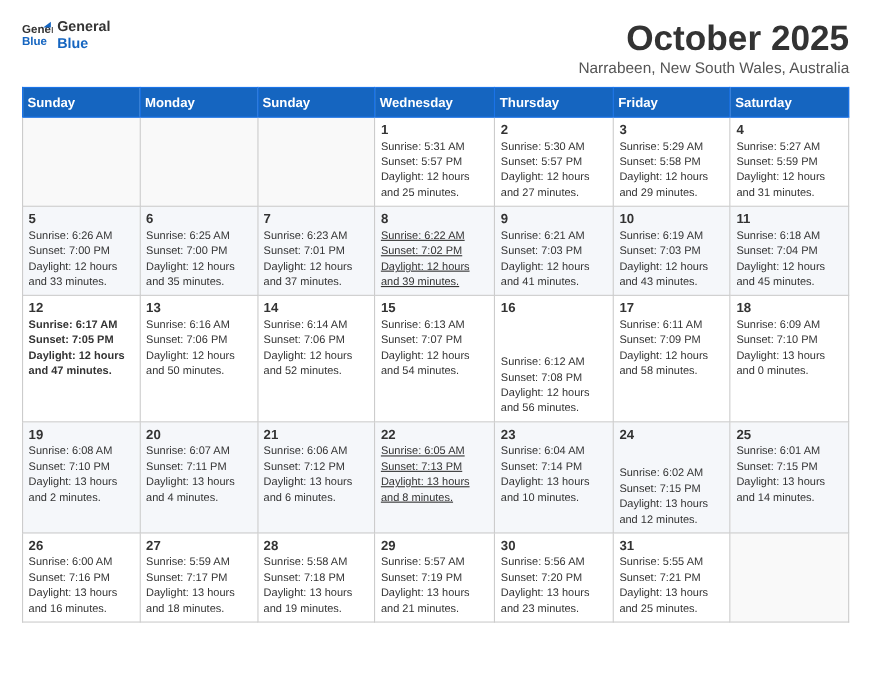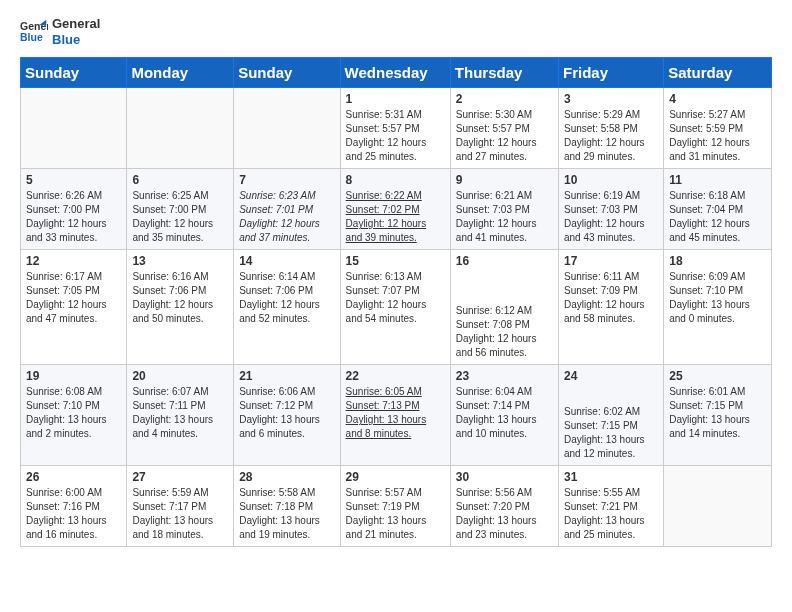--- a/index.html
+++ b/index.html
@@ -38,21 +38,21 @@
       color: #555;
     }
     .calendar {
       width: 100%;
       border-collapse: collapse;
       border: 1px solid #ccc;
     }
     .calendar th {
       background: #1565c0;
       color: #fff;
-      font-size: 15px;
+      font-size: 12px;
       padding: 6px 4px;
       text-align: left;
       border: 1px solid #1a73e8;
       font-weight: bold;
     }
     .calendar td {
       vertical-align: top;
       padding: 4px 5px;
       border: 1px solid #ccc;
       font-size: 10px;
@@ -87,20 +87,24 @@
     <svg class="logo-icon" viewBox="0 0 32 32">
       <text x="0" y="14" font-size="12" font-weight="bold" fill="#333">General</text>
       <text x="0" y="26" font-size="12" font-weight="bold" fill="#1565c0">Blue</text>
       <polygon points="22,8 30,8 30,2" fill="#1565c0"></polygon>
     </svg>
     <div style="line-height:1.2">
       <div style="font-size:13px;font-weight:bold;color:#333;">General</div>
       <div style="font-size:13px;font-weight:bold;color:#1565c0;">Blue</div>
     </div>
   </div>
+  <div class="title-block">
+    <div class="month-title">October 2025</div>
+    <div class="location-title">Narrabeen, New South Wales, Australia</div>
+  </div>
 </div>
 
 <table class="calendar">
   <thead>
     <tr>
     <th>Sunday</th>
         <th>Monday</th>
         <th>Sunday</th>
         <th>Wednesday</th>
         <th>Thursday</th>
@@ -152,21 +156,21 @@
         </td>
         <td>
           <span class="day-num">6</span>
           <div class="day-info" style="white-space: pre-line;">Sunrise: 6:25 AM
 Sunset: 7:00 PM
 Daylight: 12 hours
 and 35 minutes.</div>
         </td>
         <td>
           <span class="day-num">7</span>
-          <div class="day-info" style="white-space: pre-line; font-style: italic;">Sunrise: 6:23 AM
+          <div class="day-info" style="white-space: pre-line;">Sunrise: 6:23 AM
 Sunset: 7:01 PM
 Daylight: 12 hours
 and 37 minutes.</div>
         </td>
         <td>
           <span class="day-num">8</span>
           <div class="day-info" style="white-space: pre-line; text-decoration: underline;">Sunrise: 6:22 AM
 Sunset: 7:02 PM
 Daylight: 12 hours
 and 39 minutes.</div>
@@ -189,21 +193,21 @@
           <span class="day-num">11</span>
           <div class="day-info" style="white-space: pre-line;">Sunrise: 6:18 AM
 Sunset: 7:04 PM
 Daylight: 12 hours
 and 45 minutes.</div>
         </td>
       </tr>
       <tr>
         <td>
           <span class="day-num">12</span>
-          <div class="day-info" style="white-space: pre-line;">Sunrise: 6:17 AM
+          <div class="day-info" style="white-space: pre-line; font-weight: bold;">Sunrise: 6:17 AM
 Sunset: 7:05 PM
 Daylight: 12 hours
 and 47 minutes.</div>
         </td>
         <td>
           <span class="day-num">13</span>
           <div class="day-info" style="white-space: pre-line;">Sunrise: 6:16 AM
 Sunset: 7:06 PM
 Daylight: 12 hours
 and 50 minutes.</div>

